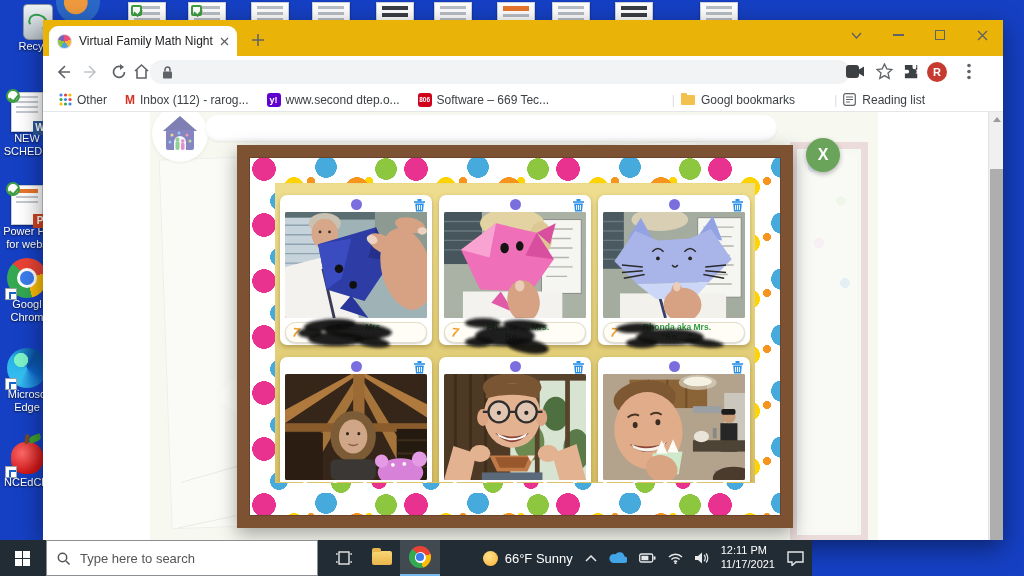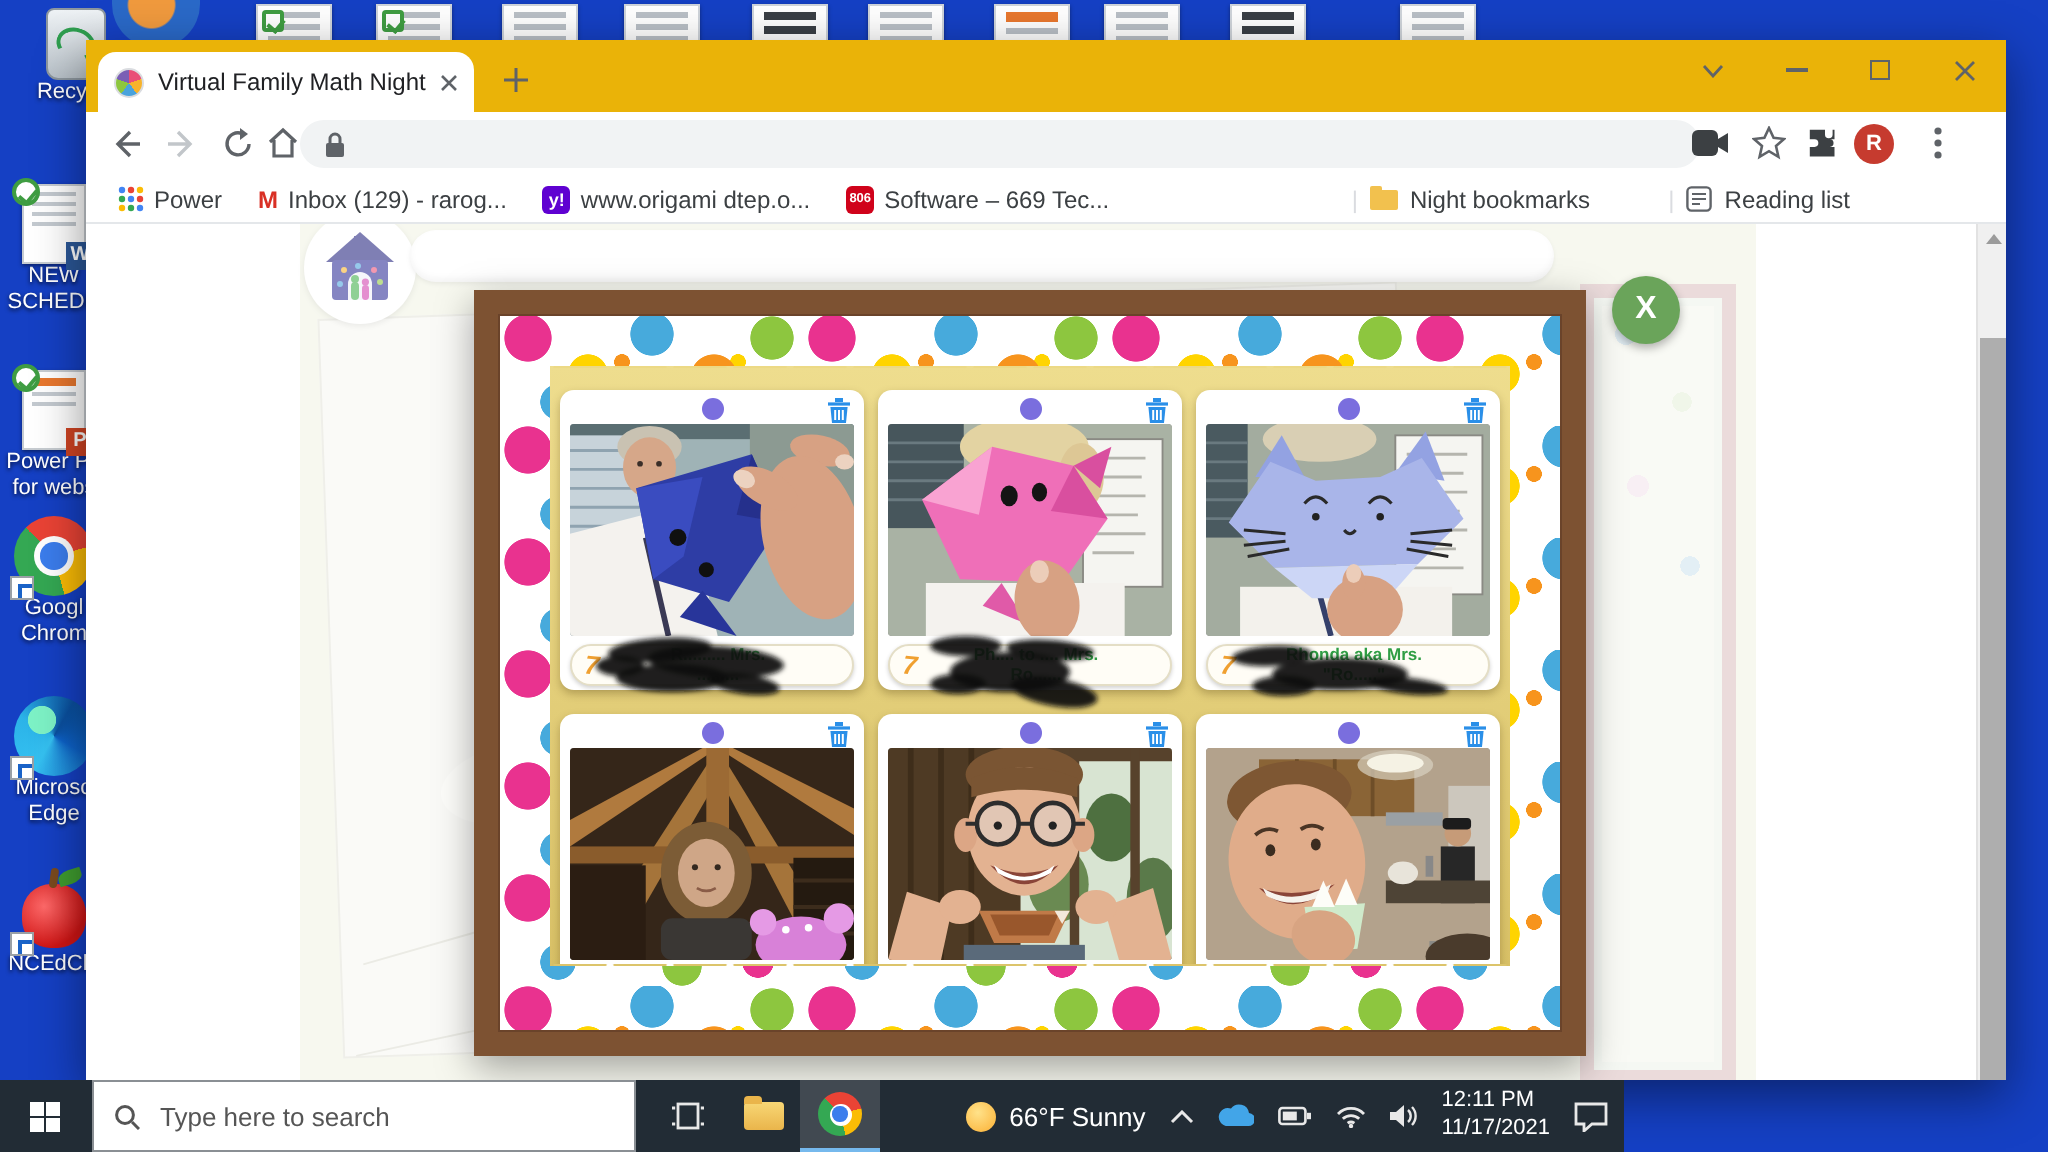--- a/index.html
+++ b/index.html
@@ -276,38 +276,38 @@
               <circle cx="6.5" cy="2" r="1.6" fill="#ea4335"></circle>
               <circle cx="11" cy="2" r="1.6" fill="#fbbc05"></circle>
               <circle cx="2" cy="6.5" r="1.6" fill="#34a853"></circle>
               <circle cx="6.5" cy="6.5" r="1.6" fill="#4285f4"></circle>
               <circle cx="11" cy="6.5" r="1.6" fill="#ea4335"></circle>
               <circle cx="2" cy="11" r="1.6" fill="#fbbc05"></circle>
               <circle cx="6.5" cy="11" r="1.6" fill="#34a853"></circle>
               <circle cx="11" cy="11" r="1.6" fill="#4285f4"></circle>
             </g>
         </svg>
-        <span>Power</span>
+        <span>Other</span>
       </div>
       <div class="bk">
         <span style="color:#d93025;font-weight:bold;font-size:12px;">M</span>
-        <span>Inbox (129) - rarog...</span>
+        <span>Inbox (112) - rarog...</span>
       </div>
       <div class="bk">
         <span class="sq-ico" style="background:#5f01d1;font-size:9px;line-height:14px;">y!</span>
-        <span>www.origami dtep.o...</span>
+        <span>www.second dtep.o...</span>
       </div>
       <div class="bk">
         <span class="sq-ico" style="background:#d0021b;font-size:6.5px;line-height:14px;">806</span>
         <span>Software – 669 Tec...</span>
       </div>
       <div style="position:absolute;right:190px;display:flex;align-items:center;gap:6px;" class="bk">
         <span style="color:#dadce0;">|</span>
           <span class="bfolder"></span>
-        <span>Night bookmarks</span>
+        <span>Googl bookmarks</span>
       </div>
       <div style="position:absolute;right:60px;display:flex;align-items:center;gap:6px;" class="bk">
         <span style="color:#dadce0;">|</span>
         <svg width="13" height="13" viewBox="0 0 13 13">
             <rect x="0.7" y="0.7" width="11.6" height="11.6" rx="2" fill="none" stroke="#5f6368" stroke-width="1.2"></rect>
             <path d="M3 4 h7 M3 6.5 h7 M3 9 h4" stroke="#5f6368" stroke-width="1.1"></path>
           </svg>
         <span>Reading list</span>
       </div>
     </div>

